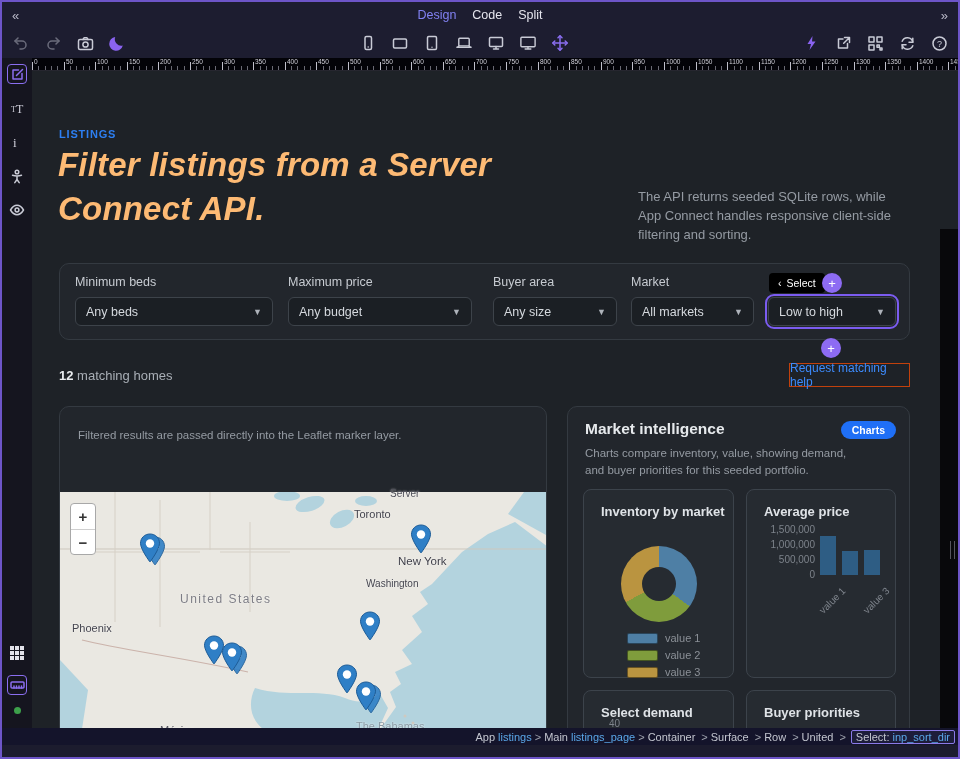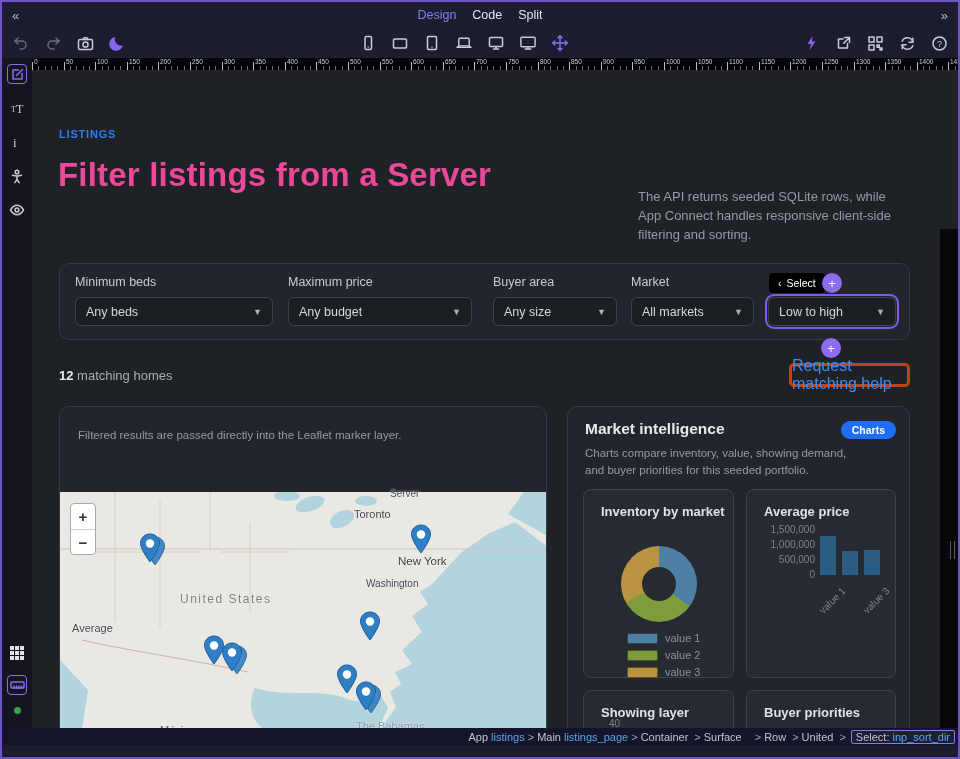--- a/index.html
+++ b/index.html
@@ -36,22 +36,22 @@
   .ruler{ height:13px; background:#030308; position:relative; overflow:hidden;
     border-bottom:1px solid #26262f; }
   .ruler .minor{ position:absolute; left:0; right:0; bottom:0; height:4px;
     background:repeating-linear-gradient(90deg,#6a6a74 0 1px,transparent 1px 6.32px); }
   .ruler .tick{ position:absolute; bottom:0; width:1px; height:8px; background:#bfbfca; }
   .ruler .num{ position:absolute; top:0px; font-size:6.5px; color:#cfcfd8; }
   
   .canvas{ position:relative; flex:1; background:#1e2227; overflow:hidden; }
   .eyebrow{ position:absolute; left:27px; top:57px; font-size:11px; font-weight:bold;
     letter-spacing:.8px; color:#2d7ff2; }
-  .h1{ position:absolute; left:26px; top:82px; width:540px; font-size:33px; line-height:44px;
-    font-weight:800; color:#ec4899; letter-spacing:.2px; }
+  .h1{ position:absolute; left:26px; top:72px; width:540px; font-size:33px; line-height:44px;
+    font-weight:800; color:#fdba74; letter-spacing:.2px;font-style:italic; }
   .lede{ position:absolute; left:606px; top:116px; width:268px; font-size:13px;
     line-height:19px; color:#959ba3; }
   
   .filter-card{ position:absolute; left:27px; top:192px; width:851px; height:77px;
     background:#22262c; border:1px solid #343a41; border-radius:10px; }
   .fcol{ position:absolute; top:11px; }
   .flabel{ font-size:12.5px; color:#c7cbd1; margin-bottom:8px; }
   .fselect{ height:29px; background:#1b1f24; border:1px solid #3d434a; border-radius:6px;
     color:#d5d9de; font-size:12.5px; display:flex; align-items:center; justify-content:space-between;
     padding:0 10px; cursor:pointer; }
@@ -60,22 +60,22 @@
   .sel-tooltip{ position:absolute; left:737px; top:202px; height:20px; background:#000;
     border-radius:4px; color:#fff; font-size:10.5px; display:flex; align-items:center;
     gap:5px; padding:0 9px; z-index:5; cursor:pointer; }
   .plus-fab{ position:absolute; width:20px; height:20px; border-radius:50%; background:#8d6bf3;
     color:#fff; font-size:13px; display:flex; align-items:center; justify-content:center;
     z-index:6; cursor:pointer; }
   
   .results{ position:absolute; left:27px; top:297px; font-size:13px; color:#a9afb6; }
   .results b{ color:#e9ecef; }
   .help-btn{ position:absolute; left:757px; top:292px; width:121px; height:24px;
-    border:3px solid #c2410c; border-radius:5px; background:transparent; color:#3d8bfd;
-    font-size:16px; display:flex; align-items:center; justify-content:center; cursor:pointer; }
+    border:1px solid #c2410c; border-radius:0; background:transparent; color:#3d8bfd;
+    font-size:12px; display:flex; align-items:center; justify-content:center; cursor:pointer; }
   
   .card{ position:absolute; top:335px; background:#22262c; border:1px solid #343a41;
     border-radius:10px; }
   .card.map{ left:27px; width:488px; height:620px; overflow:hidden; }
   .card.market{ left:535px; width:343px; height:620px; }
   .card-title{ font-size:15.5px; font-weight:bold; color:#e6e9ec; }
   .card-sub{ font-size:11.5px; color:#959ba3; line-height:17px; }
   .map-head{ padding:14px 18px 0 18px; }
   .badge{ position:absolute; right:13px; top:14px; background:#1f6ff6; color:#fff;
     font-size:10.5px; font-weight:bold; padding:3px 11px; border-radius:11px; cursor:pointer; }
@@ -360,20 +360,21 @@
           <span class="tick" style="left: 885px;"></span>
           <span class="num" style="left: 887px;">1400</span>
           <span class="tick" style="left: 916px;"></span>
           <span class="num" style="left: 918px;">1450</span>
         </div>
 
       <div class="canvas">
         <div class="eyebrow">LISTINGS</div>
         <div class="h1">
           <span>Filter listings from a Server</span><br>
+          <span>Connect API.</span>
         </div>
         <div class="lede">The API returns seeded SQLite rows, while App Connect handles responsive client-side filtering and sorting.</div>
 
         <div class="filter-card">
           <div class="fcol" style="left:15px; width:198px;">
             <div class="flabel">Minimum beds</div>
             <div class="fselect">
               <span>Any beds</span>
                 <span class="car">▼</span>
             </div>
@@ -445,21 +446,21 @@
             </svg>
             <div class="zoomctl">
               <div class="zbtn">+</div>
               <div class="zbtn">−</div>
             </div>
           <span class="map-label" style="left: 330px; top: -4px; font-size: 10px; color: rgb(78, 78, 88);">Server</span>
               <span class="map-label" style="left: 294px; top: 16px; font-size: 11px; color: rgb(68, 68, 78);">Toronto</span>
               <span class="map-label" style="left: 338px; top: 63px; font-size: 11.5px; color: rgb(63, 63, 73);">New York</span>
               <span class="map-label" style="left: 306px; top: 86px; font-size: 10px; color: rgb(68, 68, 78);">Washington</span>
               <span class="map-label" style="left: 120px; top: 100px; font-size: 12px; color: rgb(125, 125, 133); letter-spacing: 1.5px;">United States</span>
-              <span class="map-label" style="left: 12px; top: 130px; font-size: 11px; color: rgb(68, 68, 78);">Average</span>
+              <span class="map-label" style="left: 12px; top: 130px; font-size: 11px; color: rgb(68, 68, 78);">Phoenix</span>
               <span class="map-label" style="left: 100px; top: 232px; font-size: 11px; color: rgb(85, 85, 94);">México</span>
               <span class="map-label" style="left: 296px; top: 228px; font-size: 11px; color: rgb(138, 154, 164);">The Bahamas</span>
               <div class="pin" style="left: 84px; top: 44px; opacity: 0.9;">
                 <svg width="22" height="30" viewBox="0 0 22 30">
     <path d="M11 1C5.6 1 1.5 5 1.5 10.3 1.5 16.5 11 29 11 29s9.5-12.5 9.5-18.7C20.5 5 16.4 1 11 1z" fill="#2f7fc6" stroke="#1d5c97" stroke-width="1"></path>
                   <circle cx="11" cy="10.5" r="4.2" fill="#fff"></circle>
                 </svg>
               </div>
               <div class="pin" style="left: 79px; top: 41px;">
                 <svg width="22" height="30" viewBox="0 0 22 30">
@@ -555,21 +556,21 @@
                 <span class="ytick" style="top: 79px; right: 82px;">0</span>
                 <div class="bar" style="left: 73px; width: 16px; top: 46px; height: 39px; background: rgb(46, 93, 132);"></div>
                 <div class="bar" style="left: 95px; width: 16px; top: 61px; height: 24px; background: rgb(46, 93, 132);"></div>
                 <div class="bar" style="left: 117px; width: 16px; top: 60px; height: 25px; background: rgb(46, 93, 132);"></div>
                 <span class="xlab" style="left: 70px; top: 118px;">value 1</span>
                 <span class="xlab" style="left: 114px; top: 118px;">value 3</span>
               </div>
           </div>
 
           <div class="mini" style="left:15px; top:283px; width:151px; height:200px;">
-            <div class="mini-title">Showing layer</div>
+            <div class="mini-title">Select demand</div>
             <div class="demand-num">40</div>
           </div>
 
           <div class="mini" style="left:178px; top:283px; width:150px; height:200px;">
             <div class="mini-title">Buyer priorities</div>
 
           </div>
         </div>
 
         <div class="scroll-strip">
@@ -581,21 +582,21 @@
 
   <div class="statusbar" id="statusbar">
       <span class="" style="margin-right: 3px;">App</span>
       <span class="crumb-link">listings</span>
       <span class="sep">&gt;</span>
       <span class="" style="margin-right: 3px;">Main</span>
       <span class="crumb-link">listings_page</span>
       <span class="sep">&gt;</span>
       <span class="" style="margin-right: 3px;">Container</span>
       <span class="sep">&gt;</span>
-      <span class="" style="margin-right: 10px;">Surface</span>
+      <span class="" style="margin-right: 3px;">Surface</span>
       <span class="sep">&gt;</span>
       <span class="" style="margin-right: 3px;">Row</span>
       <span class="sep">&gt;</span>
       <span class="" style="margin-right: 3px;">United</span>
       <span class="sep">&gt;</span>
       <span class="crumb-chip"><span>Select: </span><span class="crumb-link">inp_sort_dir</span></span>
     </div>
 </div>
 
 </body></html>

